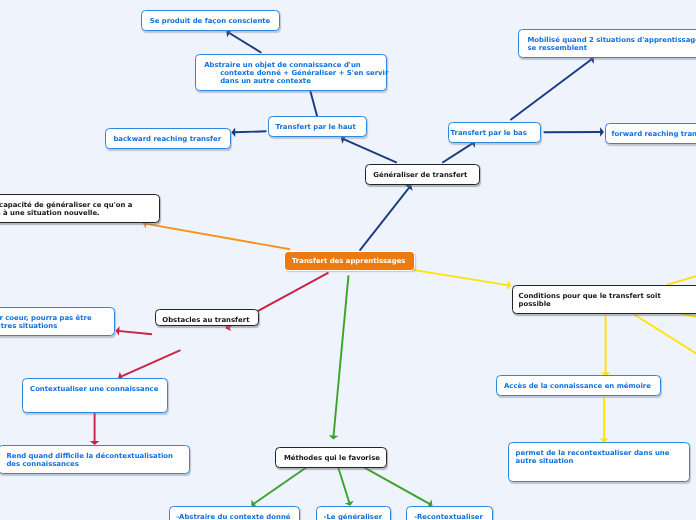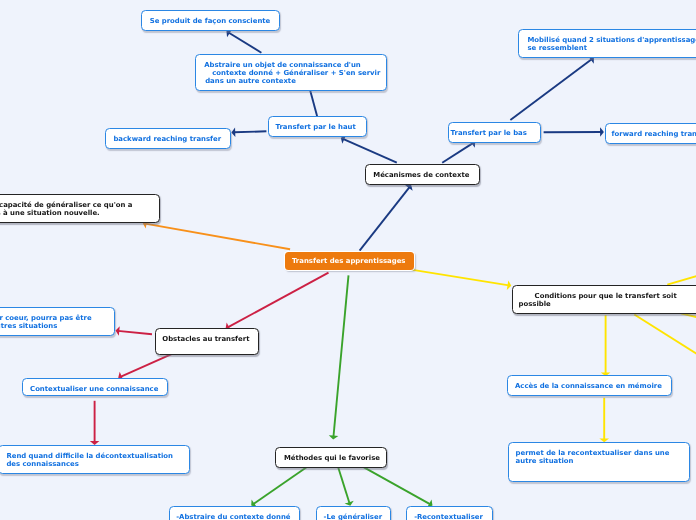--- a/index.html
+++ b/index.html
@@ -62,59 +62,59 @@
 <polygon points="604.20,442.30 599.40,438.50 604.20,438.50 609.00,438.50" fill="#ffe400"></polygon>
 <line x1="634.30" y1="314.50" x2="700.00" y2="355.90" stroke="#ffe400" stroke-width="1.90"></line>
 <line x1="681.00" y1="313.40" x2="700.00" y2="318.00" stroke="#ffe400" stroke-width="1.90"></line>
 <line x1="667.30" y1="284.60" x2="700.00" y2="275.20" stroke="#ffe400" stroke-width="1.90"></line>
 </svg>
 
 <div class="node nb" style="left:141.00px;top:9.85px;width:139.20px;height:21.10px">
     <div class="tx" style="left:7.70px;top:6.00px"><span class="ln" style="margin-left:0.00px">Se produit de façon consciente</span></div>
   </div>
 <div class="node nb" style="left:194.90px;top:53.94px;width:192.60px;height:37.10px">
-    <div class="tx" style="left:8.30px;top:6.10px"><span class="ln" style="margin-left:0.00px">Abstraire un objet de connaissance d'un</span><span class="ln" style="margin-left:8px">contexte donné + Généraliser + S'en servir</span><span class="ln" style="margin-left:1px">dans un autre contexte</span></div>
+    <div class="tx" style="left:8.30px;top:6.10px"><span class="ln" style="margin-left:0.00px">Abstraire un objet de connaissance d'un</span><span class="ln" style="margin-left:16px">contexte donné + Généraliser + S'en servir</span><span class="ln" style="margin-left:16px">dans un autre contexte</span></div>
   </div>
 <div class="node nb" style="left:517.70px;top:28.98px;width:202.00px;height:29.40px">
     <div class="tx" style="left:8.80px;top:6.00px"><span class="ln" style="margin-left:0.00px">Mobilisé quand 2 situations d'apprentissage</span><span class="ln" style="margin-left:0.00px">se ressemblent</span></div>
   </div>
 <div class="node nb" style="left:268.10px;top:115.90px;width:98.70px;height:21.10px">
     <div class="tx" style="left:6.40px;top:6.00px"><span class="ln" style="margin-left:0.00px">Transfert par le haut</span></div>
   </div>
 <div class="node nb" style="left:104.80px;top:127.80px;width:126.20px;height:21.10px">
     <div class="tx" style="left:7.60px;top:6.00px"><span class="ln" style="margin-left:0.00px">backward reaching transfer</span></div>
   </div>
 <div class="node nb" style="left:447.60px;top:121.85px;width:93.80px;height:21.10px">
     <div class="tx" style="left:2px;top:6.00px"><span class="ln" style="margin-left:0.00px">Transfert par le bas</span></div>
   </div>
 <div class="node nb" style="left:604.50px;top:122.80px;width:118.30px;height:21.10px">
     <div class="tx" style="left:6.10px;top:6.00px"><span class="ln" style="margin-left:0.00px">forward reaching transfer</span></div>
   </div>
 <div class="node nk" style="left:365.00px;top:164.30px;width:114.90px;height:21.10px">
-    <div class="tx" style="left:7.30px;top:6.00px"><span class="ln" style="margin-left:0.00px">Mécanismes de contexte</span></div>
+    <div class="tx" style="left:7.30px;top:6.00px"><span class="ln" style="margin-left:0.00px">Généraliser de transfert</span></div>
   </div>
 <div class="node nk" style="left:-40.30px;top:193.95px;width:200.20px;height:29.40px">
     <div class="tx" style="left:7.30px;top:6.00px"><span class="ln" style="margin-left:0.00px">C'est la capacité de généraliser ce qu'on a</span><span class="ln" style="margin-left:8.30px">appris à une situation nouvelle.</span></div>
   </div>
 <div class="node no" style="left:284.80px;top:252.10px;width:129.40px;height:18.00px">
     <div class="tx" style="left:7.10px;top:4.60px"><span class="ln" style="margin-left:0.00px">Transfert des apprentissages</span></div>
   </div>
 <div class="node nk" style="left:511.50px;top:284.65px;width:190.00px;height:29.40px">
-    <div class="tx" style="left:6.10px;top:6.00px"><span class="ln" style="margin-left:16px">Conditions pour que le transfert soit</span><span class="ln" style="margin-left:0.00px">possible</span></div>
+    <div class="tx" style="left:6.10px;top:6.00px"><span class="ln" style="margin-left:0.00px">Conditions pour que le transfert soit</span><span class="ln" style="margin-left:0.00px">possible</span></div>
   </div>
 <div class="node nb" style="left:-63.20px;top:306.90px;width:177.70px;height:29.40px">
     <div class="tx" style="left:8.50px;top:6.00px"><span class="ln" style="margin-left:0.00px">Apprendre par coeur, pourra pas être</span><span class="ln" style="margin-left:-7.70px">transféré à d'autres situations</span></div>
   </div>
-<div class="node nk" style="left:154.50px;top:328px;width:104.30px;height:27px">
+<div class="node nk" style="left:154.50px;top:309px;width:104.30px;height:17px">
     <div class="tx" style="left:6.80px;top:6.00px"><span class="ln" style="margin-left:0.00px">Obstacles au transfert</span></div>
   </div>
-<div class="node nb" style="left:22.20px;top:377.85px;width:146.00px;height:18px">
+<div class="node nb" style="left:22.20px;top:377.85px;width:146.00px;height:35px">
     <div class="tx" style="left:6.90px;top:6.00px"><span class="ln" style="margin-left:0.00px">Contextualiser une connaissance</span></div>
   </div>
-<div class="node nb" style="left:507px;top:374.95px;width:164.80px;height:21.10px">
+<div class="node nb" style="left:496px;top:374.95px;width:164.80px;height:21.10px">
     <div class="tx" style="left:7.00px;top:6.00px"><span class="ln" style="margin-left:0.00px">Accès de la connaissance en mémoire</span></div>
   </div>
 <div class="node nb" style="left:-1.60px;top:444.70px;width:191.80px;height:29.40px">
     <div class="tx" style="left:7.00px;top:6.10px"><span class="ln" style="margin-left:0.00px">Rend quand difficile la décontextualisation</span><span class="ln" style="margin-left:0.00px">des connaissances</span></div>
   </div>
 <div class="node nk" style="left:275.40px;top:447px;width:112px;height:21.20px">
     <div class="tx" style="left:7.50px;top:6.00px"><span class="ln" style="margin-left:0.00px">Méthodes qui le favorise</span></div>
   </div>
 <div class="node nb" style="left:508.20px;top:441.85px;width:182.00px;height:40px">
     <div class="tx" style="left:6.40px;top:6.00px"><span class="ln" style="margin-left:0.00px">permet de la recontextualiser dans une</span><span class="ln" style="margin-left:0.00px">autre situation</span></div>

